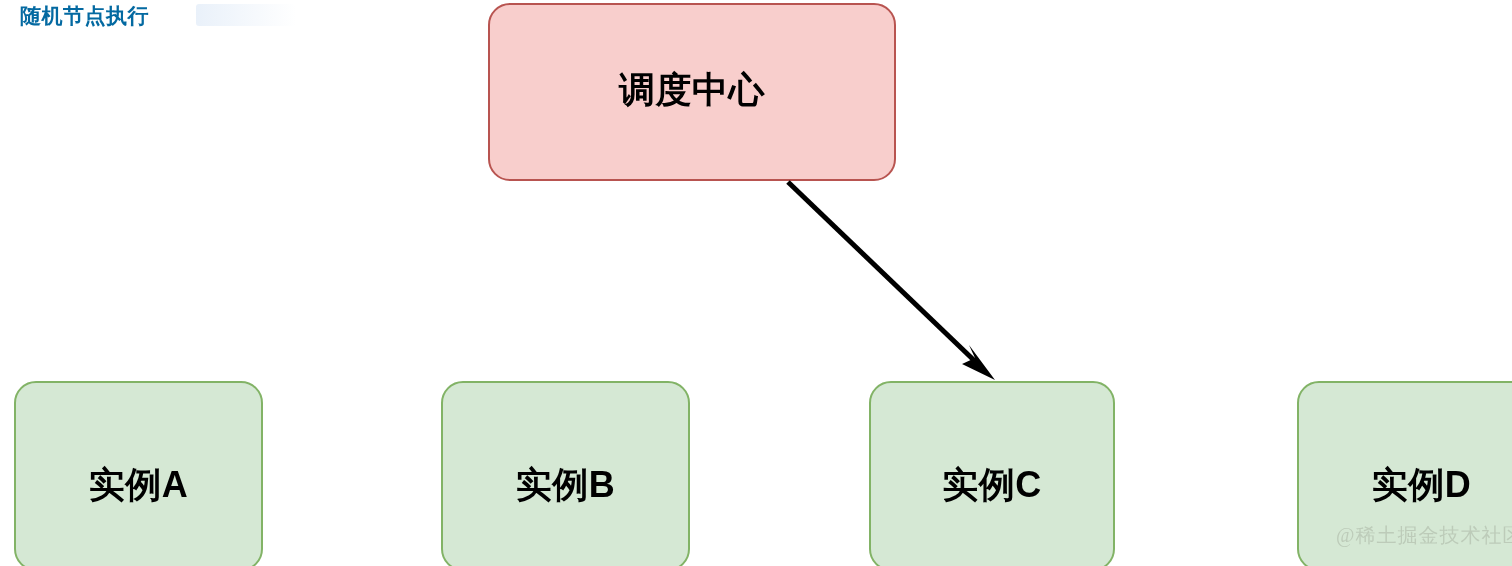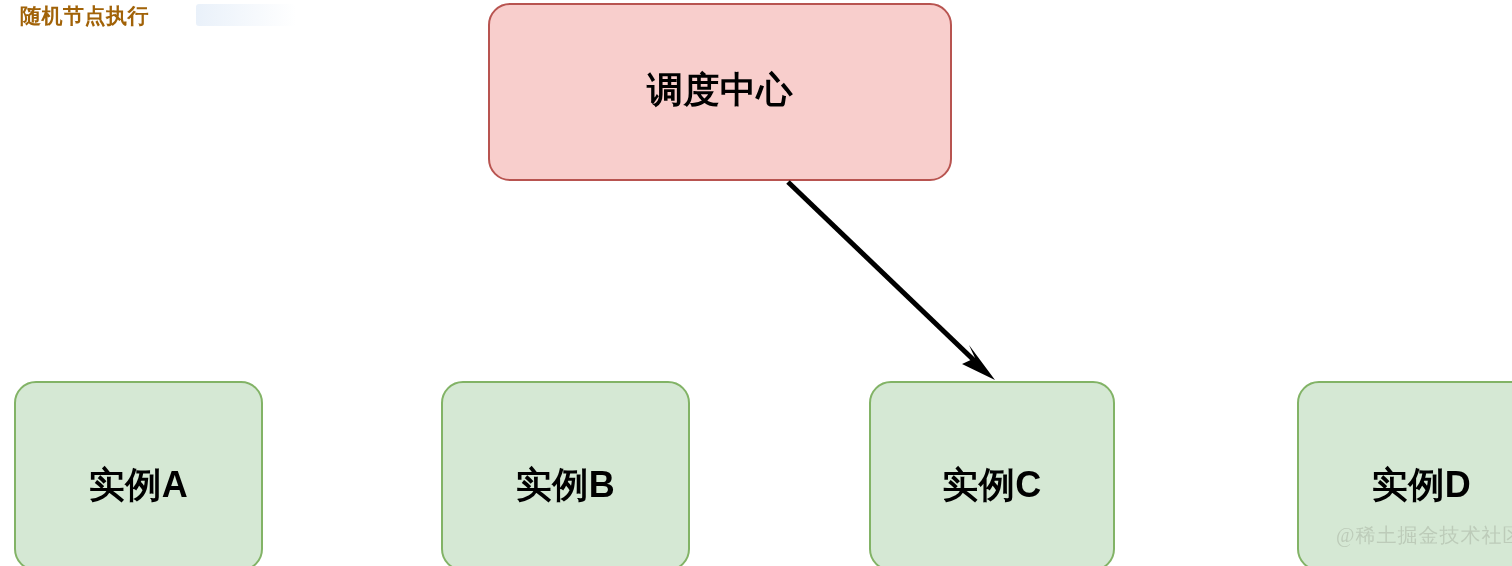--- a/index.html
+++ b/index.html
@@ -17,21 +17,21 @@
     height: 566px;
     background: #ffffff;
     overflow: hidden;
   }
   .diagram-title {
     position: absolute;
     left: 20px;
     top: 2px;
     font-size: 21px;
     font-weight: bold;
-    color: #a16207;
+    color: #0369a1;
     letter-spacing: 0.5px;
     white-space: nowrap;
     line-height: 1.3;
   }
   .node {
     position: absolute;
     box-sizing: border-box;
     border-radius: 22px;
     display: flex;
     align-items: center;
@@ -42,21 +42,21 @@
     font-size: 36px;
     font-weight: bold;
     color: #000000;
     white-space: nowrap;
     line-height: 1;
     letter-spacing: 0.5px;
   }
   .node--scheduler {
     left: 488px;
     top: 3px;
-    width: 464px;
+    width: 408px;
     height: 178px;
     background: #f8cecc;
     border: 2px solid #b85450;
   }
   .node--scheduler .node-label {
     position: relative;
     top: -2px;
   }
   .node--instance {
     top: 381px;

